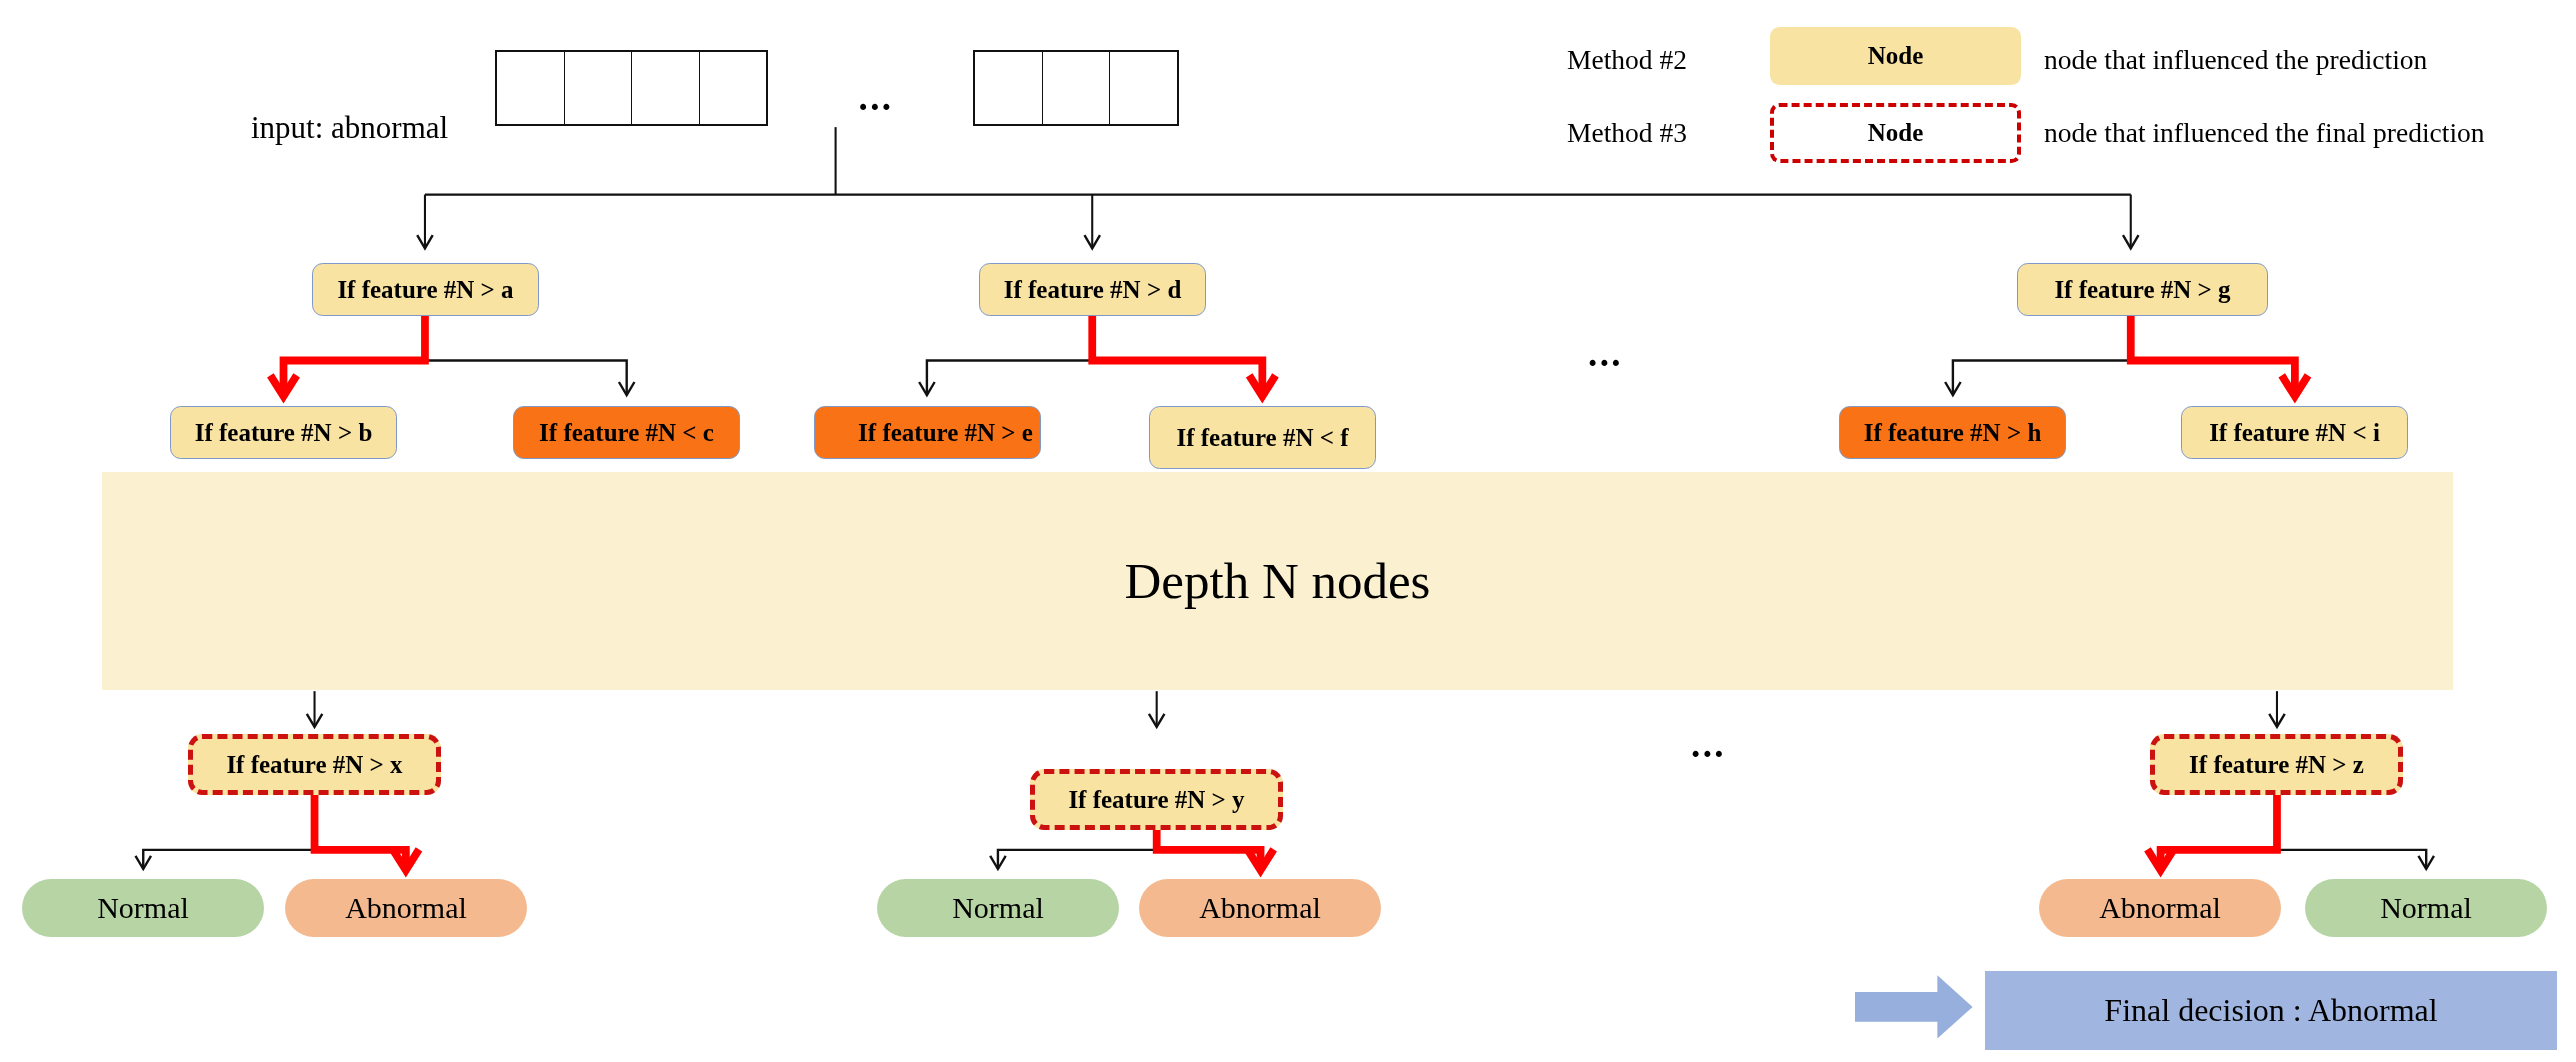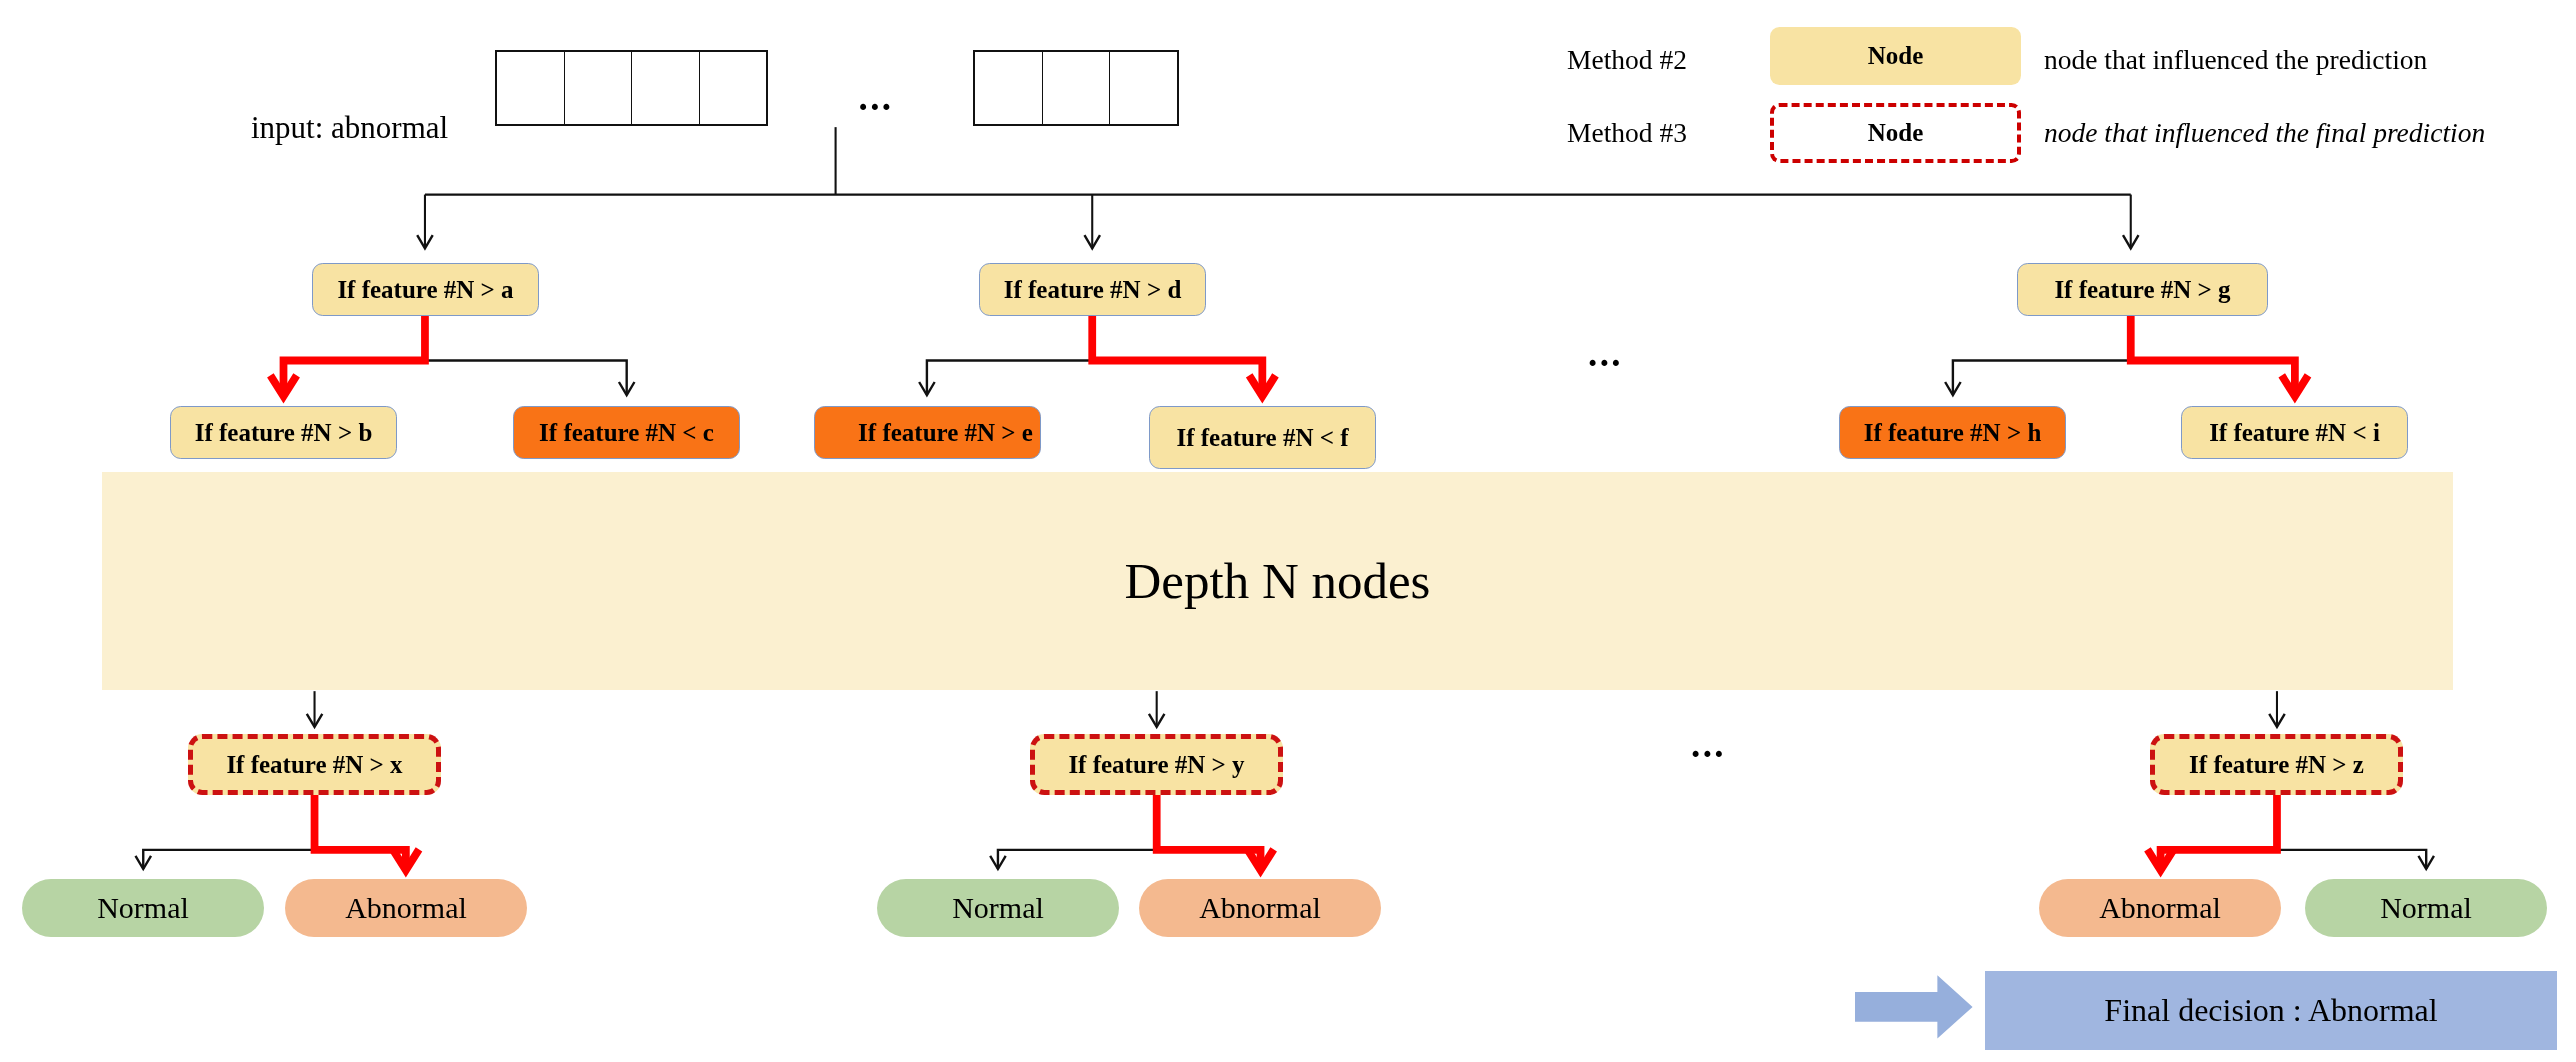--- a/index.html
+++ b/index.html
@@ -93,39 +93,39 @@
     <div class="cell"></div>
     <div class="cell"></div>
   </div>
 
   <div class="abs label legend-text" style="left:1567px;top:42px;height:36px;">Method #2</div>
   <div class="abs legend-node filled" style="left:1770px;top:27px;width:251px;height:58px;">Node</div>
   <div class="abs label legend-text" style="left:2044px;top:42px;height:36px;">node that influenced the prediction</div>
 
   <div class="abs label legend-text" style="left:1567px;top:115px;height:36px;">Method #3</div>
   <div class="abs legend-node outline" style="left:1770px;top:103px;width:251px;height:60px;">Node</div>
-  <div class="abs label legend-text" style="left:2044px;top:115px;height:36px;font-style:italic;">node that influenced the final prediction</div>
+  <div class="abs label legend-text" style="left:2044px;top:115px;height:36px;">node that influenced the final prediction</div>
 
   <div class="abs node" style="left:312px;top:263px;width:227px;height:53px;">If feature #N &gt; a</div>
   <div class="abs node" style="left:979px;top:263px;width:227px;height:53px;">If feature #N &gt; d</div>
   <div class="abs node" style="left:2017px;top:263px;width:251px;height:53px;">If feature #N &gt; g</div>
 
   <div class="abs dots" style="left:1552px;top:332px;width:107px;">...</div>
 
   <div class="abs node" style="left:170px;top:406px;width:227px;height:53px;">If feature #N &gt; b</div>
   <div class="abs node white" style="left:513px;top:406px;width:227px;height:53px;">If feature #N &lt; c</div>
   <div class="abs node white" style="left:814px;top:406px;width:227px;height:53px;padding-left:36px;">If feature #N &gt; e</div>
   <div class="abs node" style="left:1149px;top:406px;width:227px;height:63px;">If feature #N &lt; f</div>
   <div class="abs node white" style="left:1839px;top:406px;width:227px;height:53px;">If feature #N &gt; h</div>
   <div class="abs node" style="left:2181px;top:406px;width:227px;height:53px;">If feature #N &lt; i</div>
 
   <div class="abs band" style="left:102px;top:472px;width:2351px;height:218px;">Depth N nodes</div>
 
   <div class="abs node dashed" style="left:188px;top:734px;width:253px;height:61px;">If feature #N &gt; x</div>
-  <div class="abs node dashed" style="left:1030px;top:734px;width:253px;height:61px;">If feature #N &gt; y</div>
+  <div class="abs node dashed" style="left:1030px;top:769px;width:253px;height:61px;">If feature #N &gt; y</div>
   <div class="abs node dashed" style="left:2150px;top:734px;width:253px;height:61px;">If feature #N &gt; z</div>
 
   <div class="abs dots" style="left:1655px;top:723px;width:107px;">...</div>
 
   <div class="abs pill green" style="left:22px;top:879px;width:242px;height:58px;">Normal</div>
   <div class="abs pill orange" style="left:285px;top:879px;width:242px;height:58px;">Abnormal</div>
   <div class="abs pill green" style="left:877px;top:879px;width:242px;height:58px;">Normal</div>
   <div class="abs pill orange" style="left:1139px;top:879px;width:242px;height:58px;">Abnormal</div>
   <div class="abs pill orange" style="left:2039px;top:879px;width:242px;height:58px;">Abnormal</div>
   <div class="abs pill green" style="left:2305px;top:879px;width:242px;height:58px;">Normal</div>

